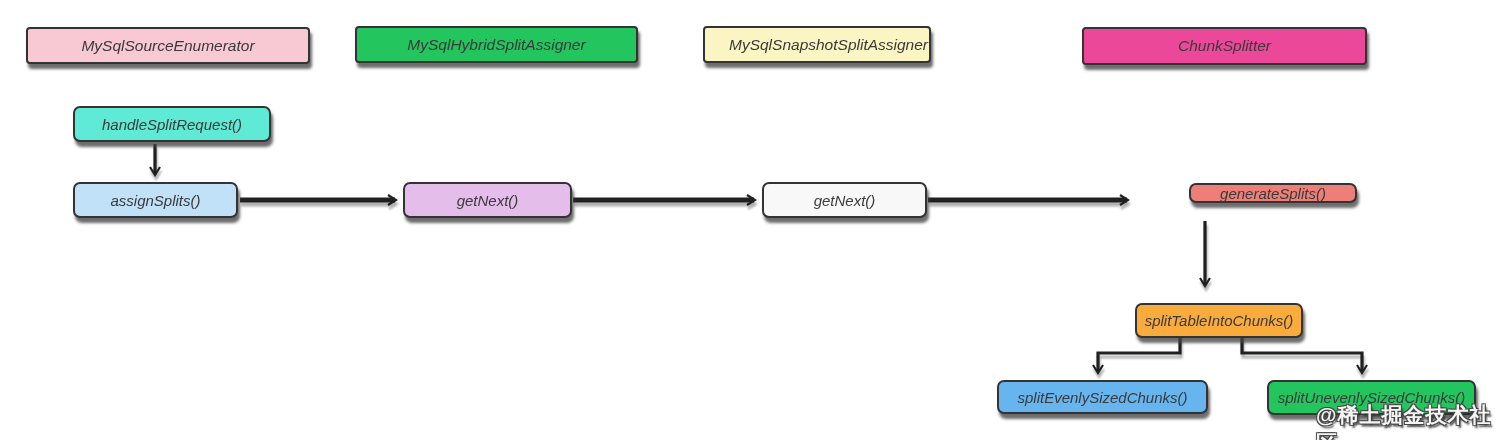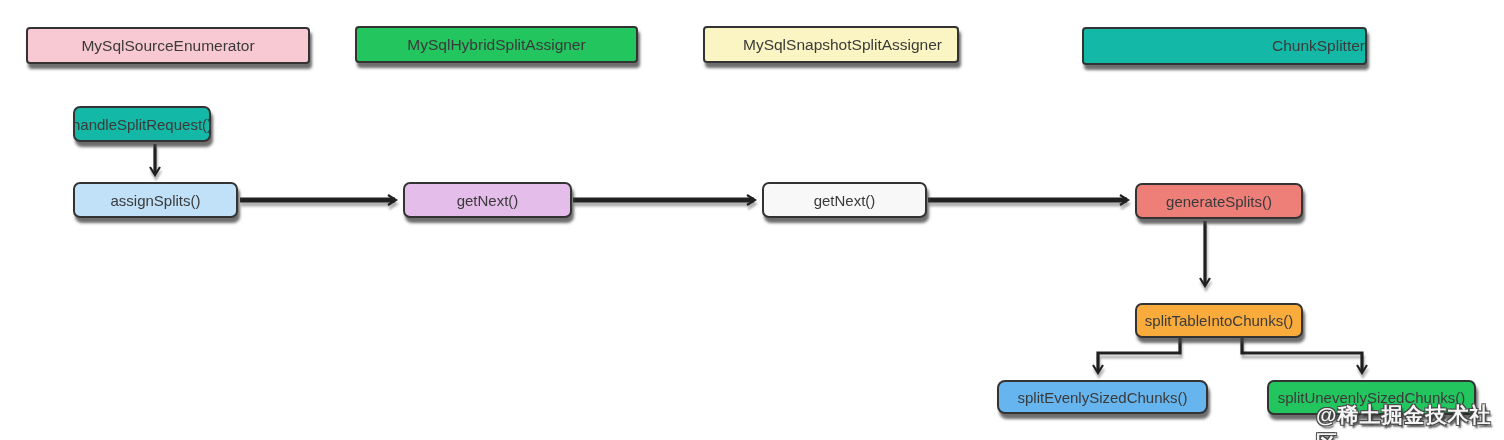--- a/index.html
+++ b/index.html
@@ -25,20 +25,21 @@
     position: absolute;
     z-index: 2;
     display: flex;
     align-items: center;
     justify-content: center;
     border: 2px solid #333333;
     color: #3a3a3a;
     font-size: 15px;
     box-shadow: 2px 5px 3px rgba(68,68,68,0.78);
     white-space: nowrap;
+    font-style: italic;
   }
   .node.cls { border-radius: 4px; font-size: 15.5px; }
   .node.method { border-radius: 7px; }
   .watermark {
     position: absolute;
     z-index: 3;
     left: 1316px;
     top: 401px;
     font-size: 21px;
     font-weight: bold;
@@ -78,46 +79,46 @@
 
     <path class="thin" d="M1242 329 L1242 353 L1362 353 L1362 372" marker-end="url(#arrow)"></path>
   </svg>
 
   <div class="node cls" style="left: 26px; top: 27px; width: 284px; height: 37px; background-color: rgb(248, 201, 210);">
     <span>MySqlSourceEnumerator</span>
   </div>
   <div class="node cls" style="left: 355px; top: 26px; width: 283px; height: 37px; background-color: #22c55e;">
     <span>MySqlHybridSplitAssigner</span>
   </div>
-  <div class="node cls" style="left: 703px; top: 26px; width: 256px; height: 37px; background-color: rgb(250, 245, 194); padding-left: 23px;">
+  <div class="node cls" style="left: 703px; top: 26px; width: 228px; height: 37px; background-color: rgb(250, 245, 194); padding-left: 23px;">
     <span>MySqlSnapshotSplitAssigner</span>
   </div>
-  <div class="node cls" style="left: 1082px; top: 27px; width: 285px; height: 38px; background-color: #14b8a6; justify-content: flex-end;">
+  <div class="node cls" style="left: 1082px; top: 27px; width: 285px; height: 38px; background-color: #ec4899;">
     <span>ChunkSplitter</span>
   </div>
 
-  <div class="node method" style="left: 73px; top: 106px; width: 138px; height: 36px; background-color: #14b8a6;">
+  <div class="node method" style="left: 73px; top: 106px; width: 198px; height: 36px; background-color: #5eead4;">
     <span>handleSplitRequest()</span>
   </div>
   <div class="node method" style="left: 73px; top: 182px; width: 165px; height: 36px; background-color: rgb(192, 225, 248);">
     <span>assignSplits()</span>
   </div>
   <div class="node method" style="left: 403px; top: 182px; width: 169px; height: 36px; background-color: rgb(228, 189, 234);">
     <span>getNext()</span>
   </div>
   <div class="node method" style="left: 762px; top: 182px; width: 165px; height: 36px; background-color: rgb(248, 248, 248);">
     <span>getNext()</span>
   </div>
-  <div class="node method" style="left: 1135px; top: 183px; width: 168px; height: 36px; background-color: rgb(238, 126, 120);">
+  <div class="node method" style="left: 1189px; top: 183px; width: 168px; height: 20px; background-color: rgb(238, 126, 120);">
     <span>generateSplits()</span>
   </div>
   <div class="node method" style="left: 1135px; top: 303px; width: 168px; height: 35px; background-color: rgb(249, 171, 60);">
     <span>splitTableIntoChunks()</span>
   </div>
-  <div class="node method" style="left: 997px; top: 380px; width: 211px; height: 34px; background-color: rgb(102, 181, 239); border-radius: 8px;">
+  <div class="node method" style="left: 997px; top: 380px; width: 211px; height: 34px; background-color: rgb(102, 181, 239);">
     <span>splitEvenlySizedChunks()</span>
   </div>
   <div class="node method" style="left: 1267px; top: 380px; width: 209px; height: 35px; background-color: #22c55e;">
     <span>splitUnevenlySizedChunks()</span>
   </div>
 
   <div class="watermark">@稀土掘金技术社区</div>
 
 </div>
 

